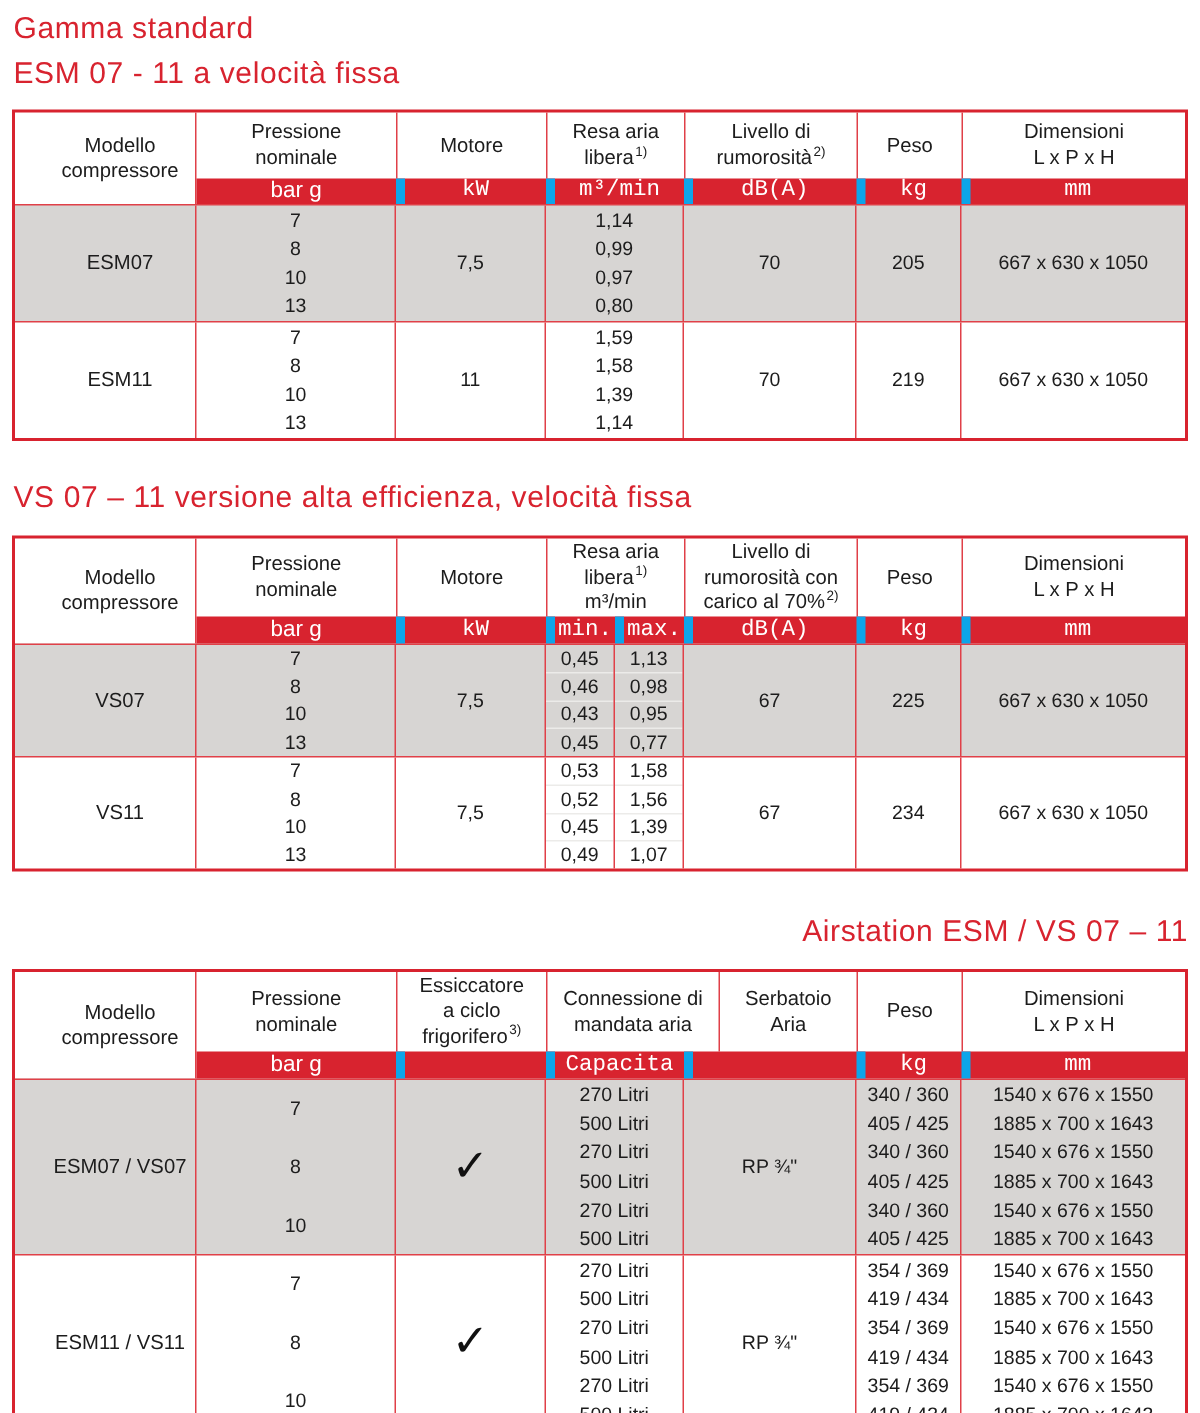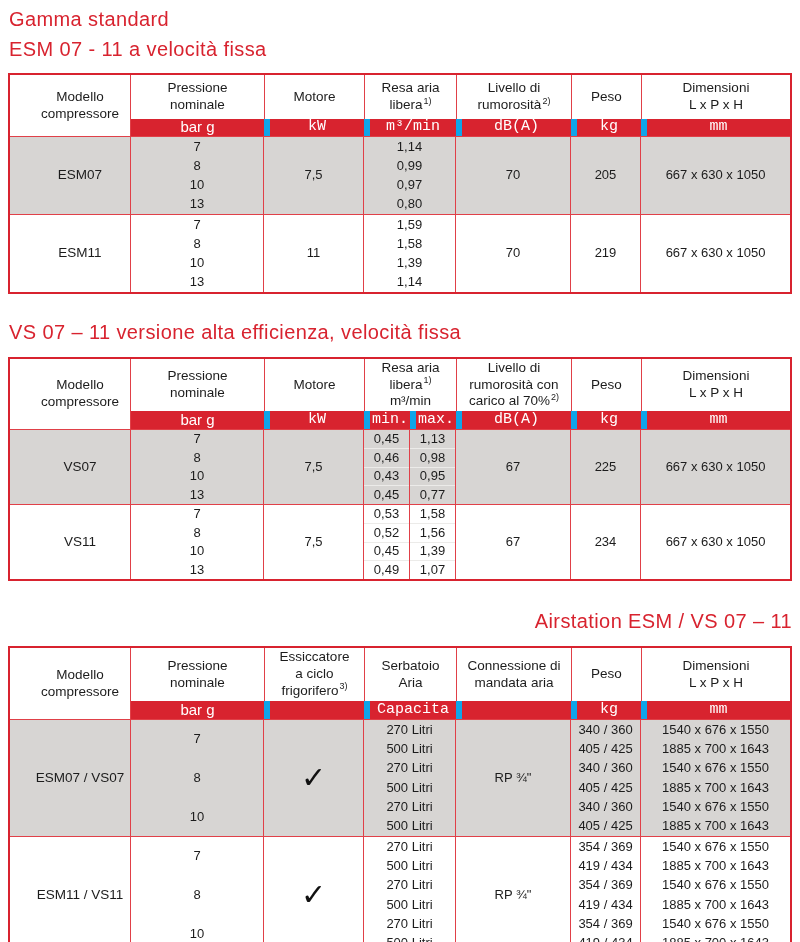--- a/index.html
+++ b/index.html
@@ -288,27 +288,27 @@
         <div class="hdr-labels h53">
           <div class="cell w2">
             <span>Pressione</span>
             <span>nominale</span>
           </div>
           <div class="cell w3">
             <span>Essiccatore</span>
             <span>a ciclo</span>
             <span><span>frigorifero</span><sup>3)</sup></span>
           </div>
+          <div class="cell w5">
+            <span>Connessione di</span>
+            <span>mandata aria</span>
+          </div>
           <div class="cell w4">
             <span>Serbatoio</span>
             <span>Aria</span>
-          </div>
-          <div class="cell w5">
-            <span>Connessione di</span>
-            <span>mandata aria</span>
           </div>
           <div class="cell w6">
             <span>Peso</span>
           </div>
           <div class="cell w7">
             <span>Dimensioni</span>
             <span>L x P x H</span>
           </div>
         </div>
         <div class="hdr-units u18">

